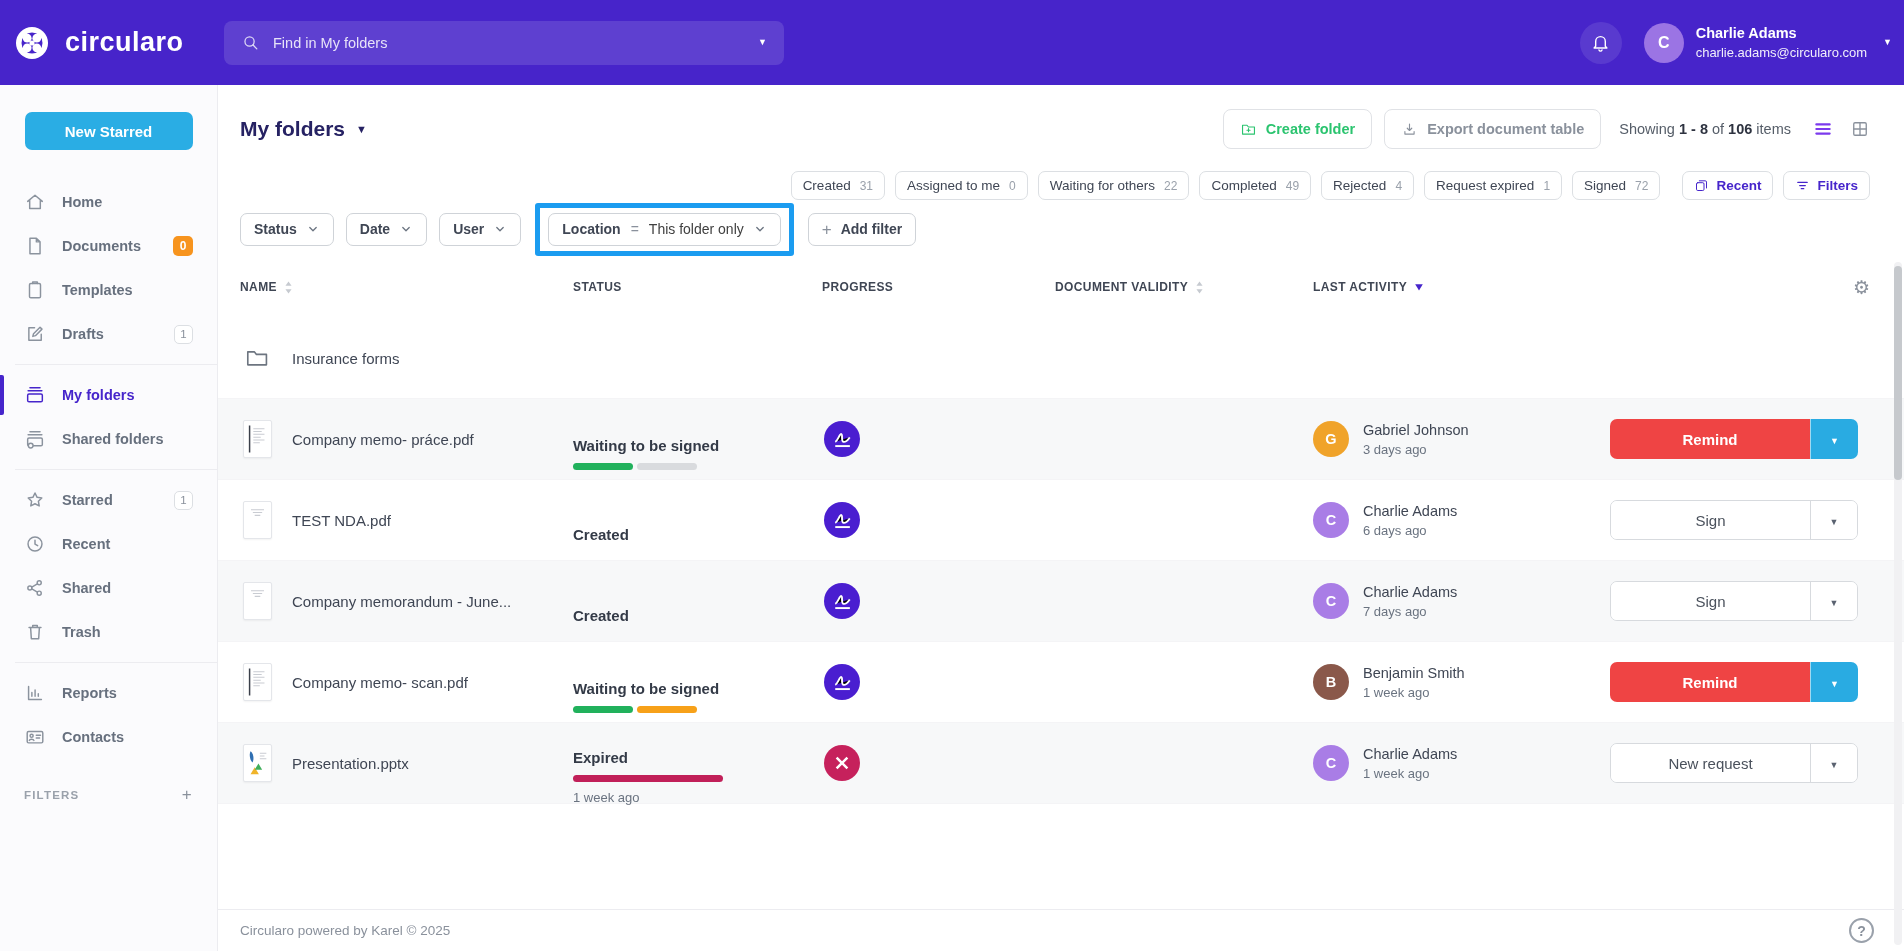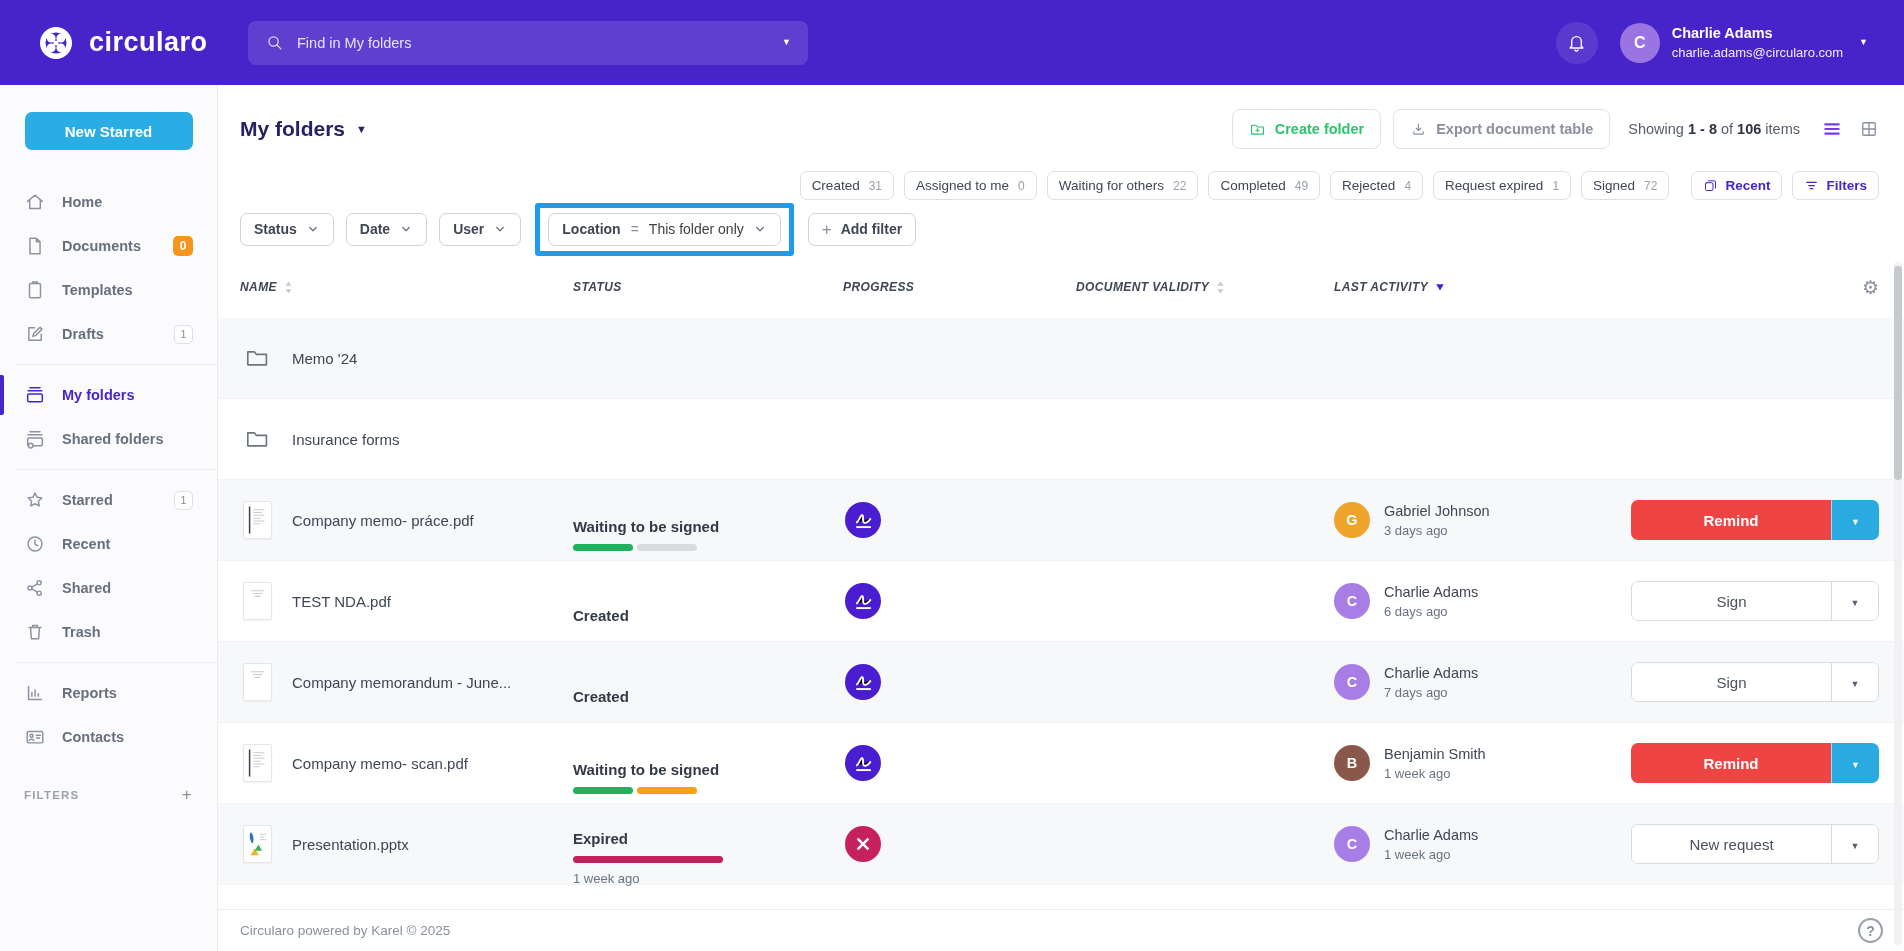--- a/index.html
+++ b/index.html
@@ -1,20 +1,20 @@
 <!DOCTYPE html>
 <html><head>
 <meta charset="utf-8">
 <style>
   * { box-sizing: border-box; }
   body { margin:0; background:#ffffff; font-family:"Liberation Sans","DejaVu Sans",sans-serif; }
   .app { position:relative; width:1904px; height:951px; overflow:hidden; background:#fff; }
 
   
-  .topbar { height:85px; background:#4724ca; display:flex; align-items:center; padding:0 36px; }
+  .topbar { height:85px; background:#4724ca; display:flex; align-items:center; padding:0 12px; }
   .brand { display:flex; align-items:center; gap:13px; width:212px; }
   .logo { width:40px; height:40px; display:block; }
   .brand-text { color:#fff; font-size:27px; font-weight:bold; letter-spacing:.5px; }
   .searchbar { width:560px; height:44px; background:rgba(255,255,255,.13); border-radius:8px;
                display:flex; align-items:center; gap:13px; padding:0 17px; cursor:text; }
   .search-ph { flex:1; color:rgba(255,255,255,.85); font-size:14.5px; }
   .icn { display:inline-flex; }
   .icn svg { width:100%; height:100%; fill:none; stroke:currentColor; stroke-width:1.6;
              stroke-linecap:round; stroke-linejoin:round; }
   .search-icn { width:19px; height:19px; color:rgba(255,255,255,.8); }
@@ -97,26 +97,26 @@
            color:#3f4654; cursor:pointer; font-family:inherit; }
   .f-chev { width:14px; height:14px; color:#6a7380; }
   .f-chev svg { stroke-width:2.2; }
   .hl-box { border:5px solid #1b9cf0; border-radius:3px; padding:5px 8px; display:flex;
             align-items:center; margin:0 2px; }
   .loc-op { color:#8a919c; font-weight:normal; margin:0 1px; }
   .loc-val { color:#404040; font-weight:normal; }
   .plus-glyph { color:#8a919c; font-size:17px; font-weight:normal; line-height:1; }
 
   
-  .table-head { display:flex; align-items:center; margin:14px 34px 0 22px; height:38px;font-style:italic; }
+  .table-head { display:flex; align-items:center; margin:14px 34px 0 22px; height:38px; }
   .th { display:flex; align-items:center; gap:7px; font-size:12px; font-weight:bold; color:#3f4654;
         letter-spacing:.4px; }
   .sort-icn { width:9px; height:15px; }
   .sortdesc-icn { width:10px; height:8px; }
-  .c-name { width:333px; } .c-status { width:249px; } .c-progress { width:233px;margin-left:21px; }
+  .c-name { width:333px; } .c-status { width:249px; } .c-progress { width:233px; }
   .c-validity { width:258px; } .c-activity { width:297px; }
   .c-action { flex:1; display:flex; justify-content:flex-end; align-items:center; }
   .gear { margin-left:auto; color:#8a919c; font-size:19px; cursor:pointer; line-height:1; }
 
   .rows { margin-top:12px; }
   .trow { display:flex; align-items:center; height:81px; padding:0 34px 0 22px;
           border-bottom:1px solid #f4f4f6; cursor:pointer; }
   .trow.shaded { background:#f7f8f9; }
   .cell { flex:none; }
   .c-name.cell { display:flex; align-items:center; }
@@ -510,43 +510,20 @@
           <span class="icn sortdesc-icn">
               <svg viewBox="0 0 10 8">
                 <path d="M5 7.4 1.2 1.2h7.6z" fill="#4625cb" stroke="none"></path>
               </svg>
             </span>
         </span>
         <span class="gear">⚙</span>
       </div>
 
       <div class="rows" id="rows-mount">
-          <div class="trow shaded">
-    <div class="cell c-name">
-      <span class="thumb">
-                <span class="icn folder-icn">
-                  <svg viewBox="0 0 24 24">
-                    <path d="M3.5 6.3h6l2 2.4h9.2v9.6H3.5z"></path>
-                  </svg>
-                </span>
-              </span>
-      <span class="doc-name">Memo '24</span>
-    </div>
-    <div class="cell c-status">
-      
-      
-      
-    </div>
-    <div class="cell c-progress"></div>
-    <div class="cell c-validity"></div>
-    <div class="cell c-activity"></div>
-    <div class="cell c-action">
-      
-    </div>
-  </div>
           <div class="trow">
     <div class="cell c-name">
       <span class="thumb">
                 <span class="icn folder-icn">
                   <svg viewBox="0 0 24 24">
                     <path d="M3.5 6.3h6l2 2.4h9.2v9.6H3.5z"></path>
                   </svg>
                 </span>
               </span>
       <span class="doc-name">Insurance forms</span>

